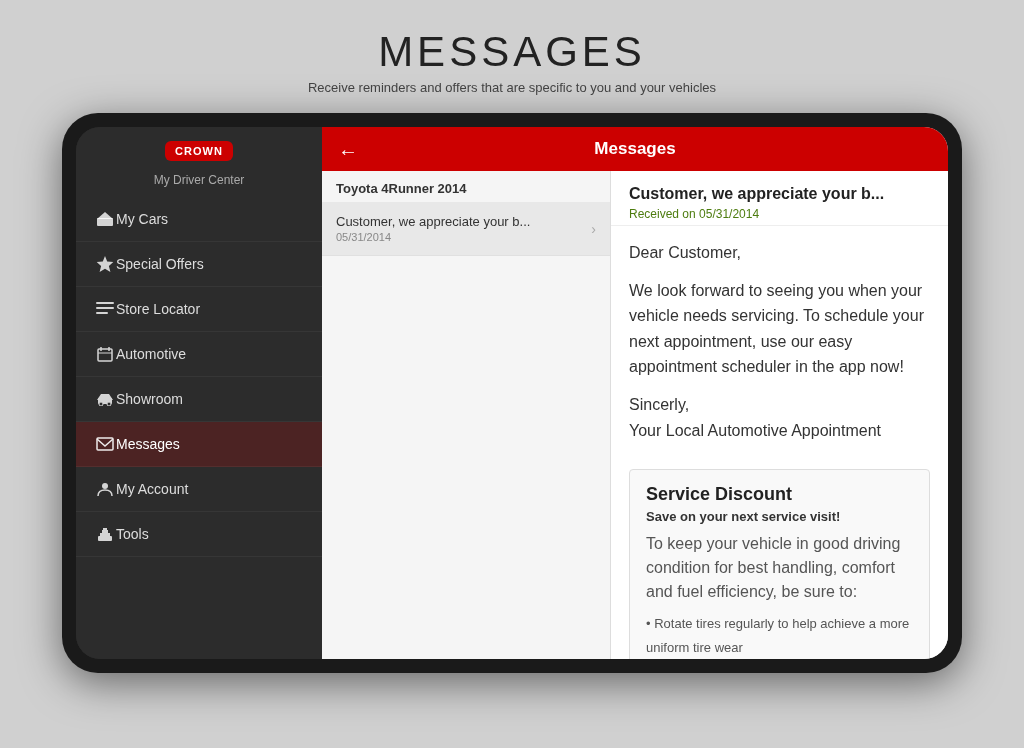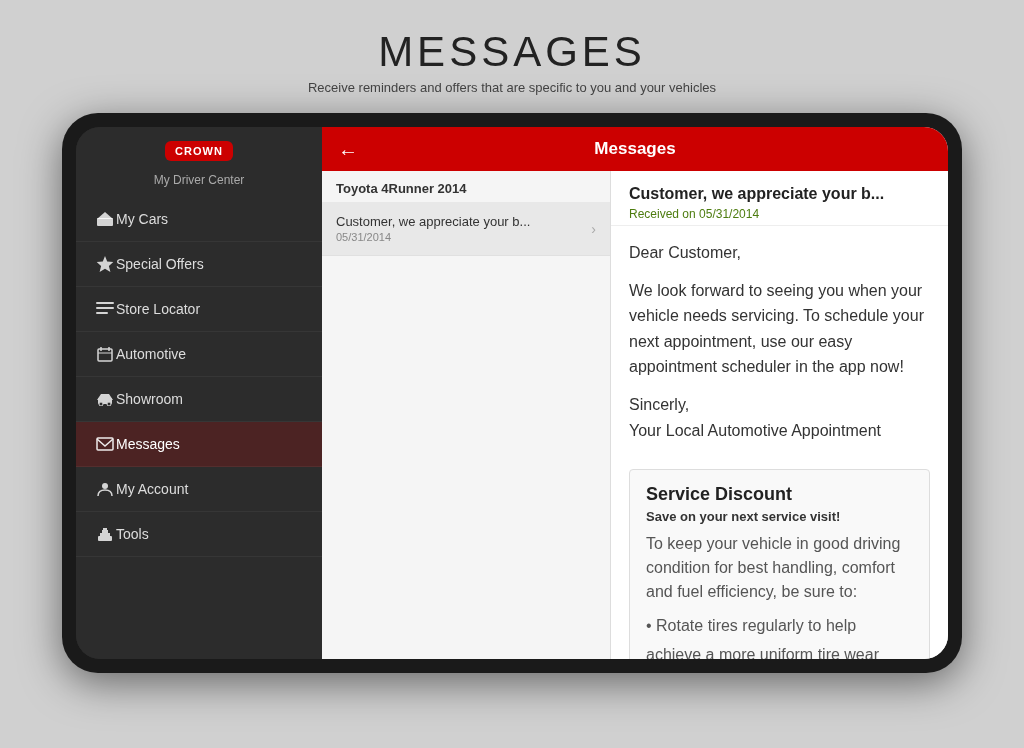--- a/index.html
+++ b/index.html
@@ -290,21 +290,21 @@
     }
 
     .discount-text {
       font-size: 16px;
       color: #555;
       line-height: 1.5;
       margin-bottom: 8px;
     }
 
     .discount-bullets {
-      font-size: 16px;
+      font-size: 13px;
       color: #555;
       line-height: 1.8;
       list-style: none;
       padding: 0;
     }
 
     .discount-bullets li::before {
       content: "• ";
     }
   </style>

